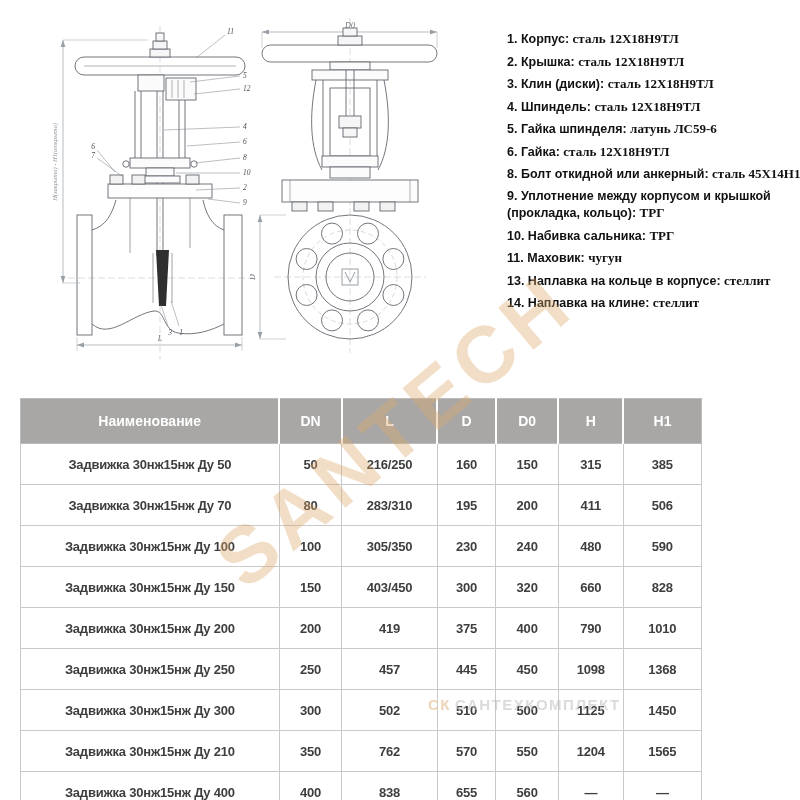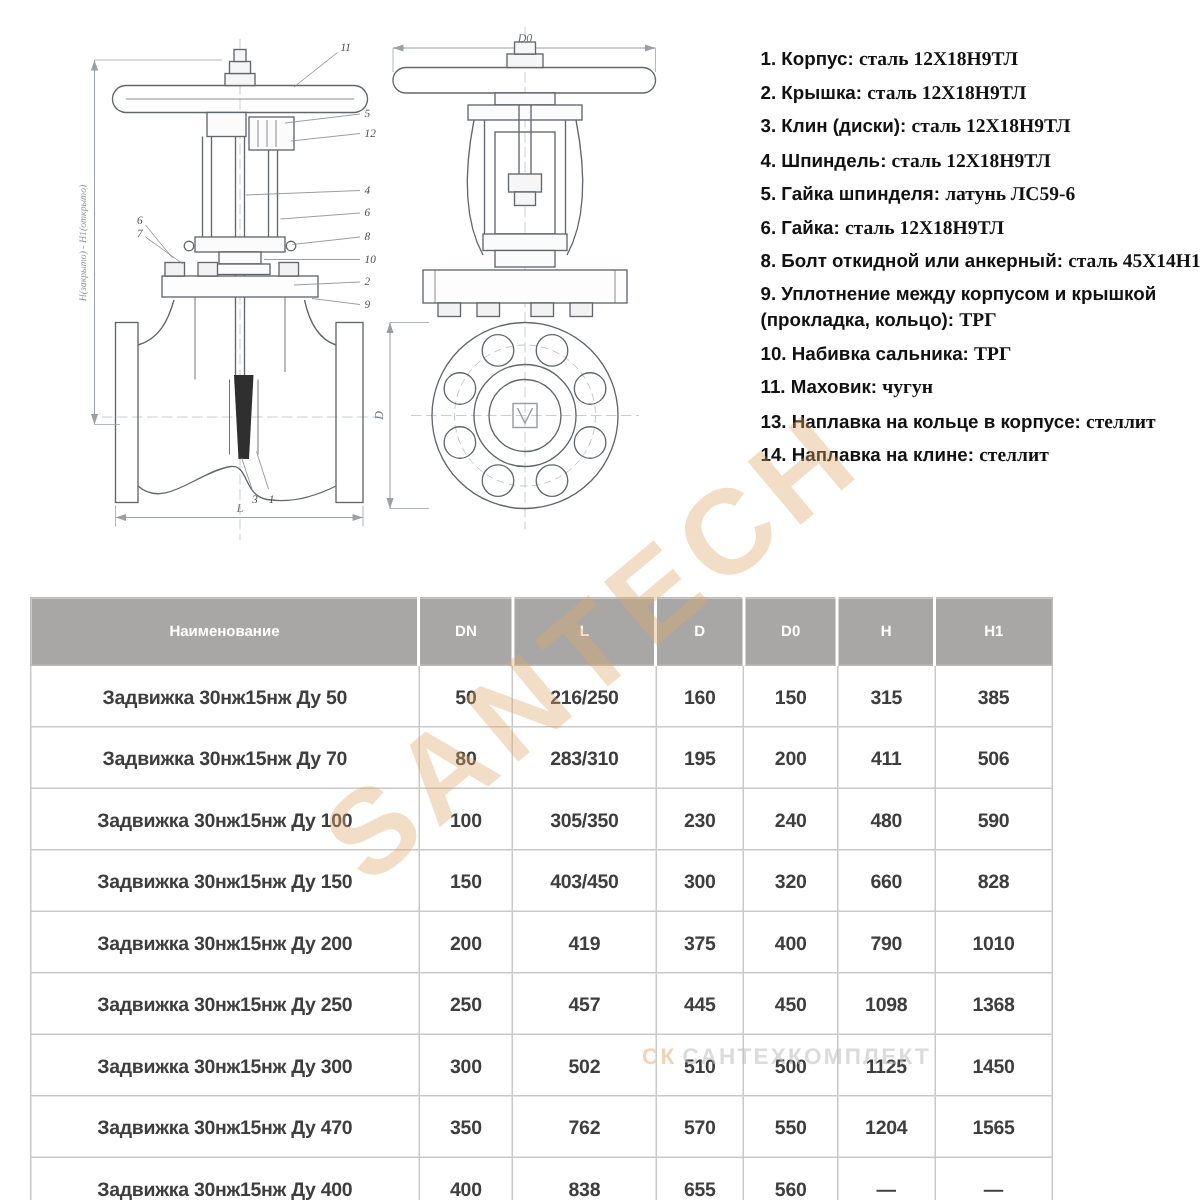--- a/index.html
+++ b/index.html
@@ -9,21 +9,21 @@
 
   
   .parts{position:absolute;left:462px;top:30px;width:332px;margin-left:45px;}
   .part{margin-bottom:5px;font-size:12.5px;line-height:1.32;color:#111;}
   .pl{font-family:"Liberation Sans",sans-serif;font-weight:bold;}
   .pv{font-family:"Liberation Serif",serif;font-weight:bold;font-size:13px;}
 
   
   .dim-table{position:absolute;left:20px;top:398px;width:682px;border-collapse:collapse;
              table-layout:fixed;}
-  .dim-table th{background:#a8a7a5;color:#ffffff;font-size:10px;font-weight:bold;
+  .dim-table th{background:#a8a7a5;color:#ffffff;font-size:14px;font-weight:bold;
                 height:42px;border:1px solid #bdbcba;border-left:2px solid #fff;}
   .dim-table th:first-child{border-left:1px solid #bdbcba;}
   .dim-table td{border:1px solid #c9c9c9;height:38px;text-align:center;
                 font-size:13px;font-weight:bold;color:#3e3e3e;letter-spacing:-0.2px;
                 background:#ffffff;}
   .col-name{width:38%;} .col-dn{width:9.2%;} .col-l{width:14%;} .col-d{width:8.6%;}
   .col-d0{width:9.2%;} .col-h{width:9.5%;} .col-h1{width:11.5%;}
 
   
   .wm-diag{position:absolute;left:125px;top:385px;width:540px;text-align:center;
@@ -326,21 +326,21 @@
       <tr>
         <td>Задвижка 30нж15нж Ду 300</td>
           <td>300</td>
           <td>502</td>
           <td>510</td>
           <td>500</td>
           <td>1125</td>
           <td>1450</td>
       </tr>
       <tr>
-        <td>Задвижка 30нж15нж Ду 470</td>
+        <td>Задвижка 30нж15нж Ду 210</td>
           <td>350</td>
           <td>762</td>
           <td>570</td>
           <td>550</td>
           <td>1204</td>
           <td>1565</td>
       </tr>
       <tr>
         <td>Задвижка 30нж15нж Ду 400</td>
           <td>400</td>

